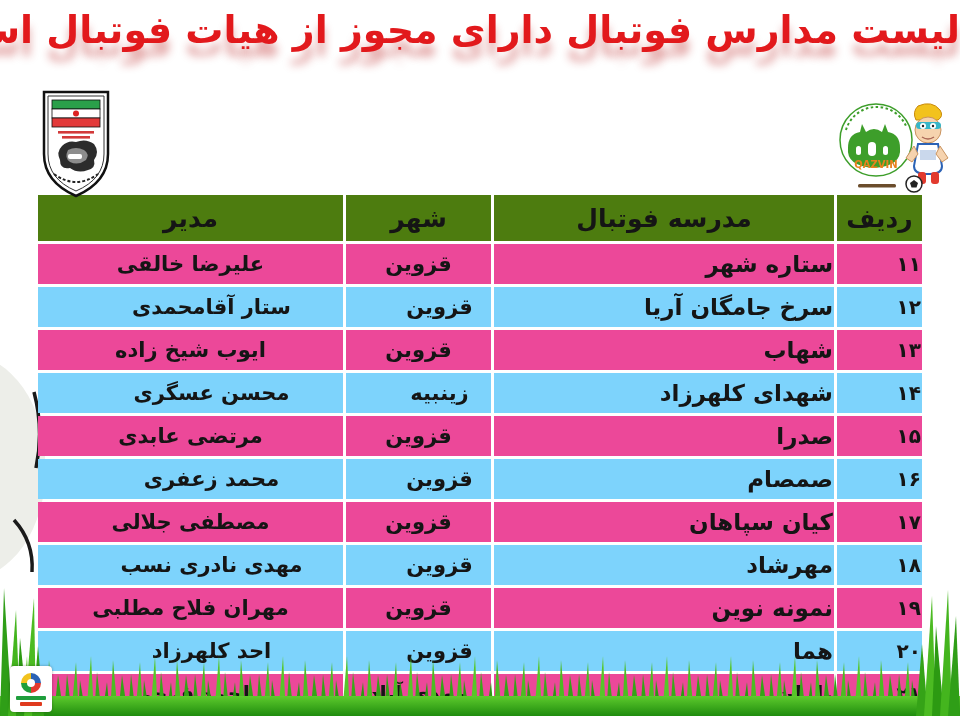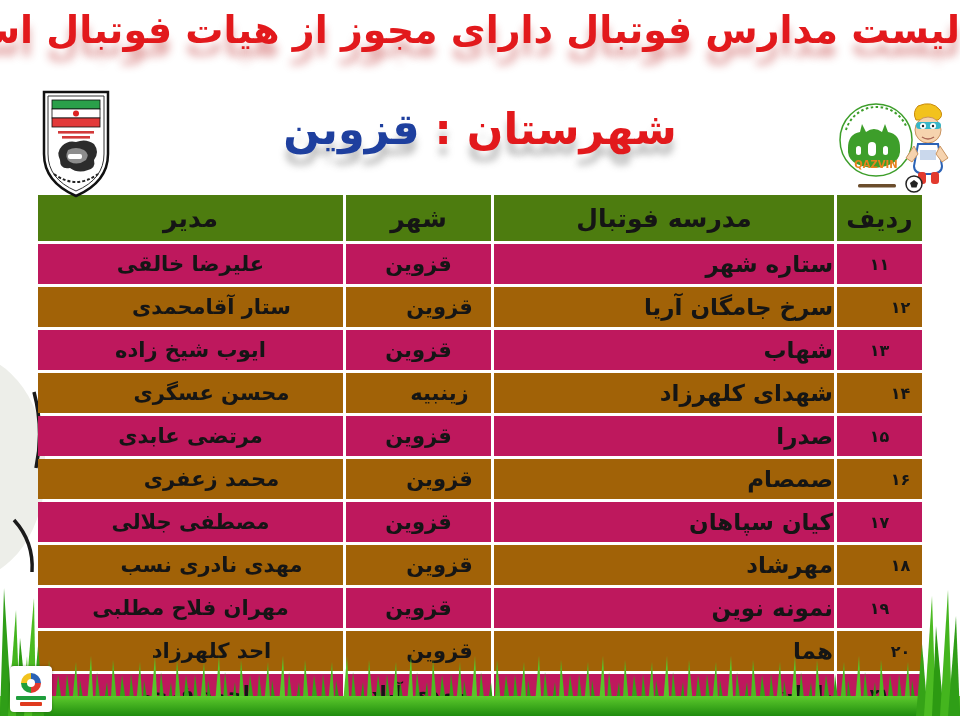--- a/index.html
+++ b/index.html
@@ -18,23 +18,23 @@
   .subtitle .st-value{color:#1e3f9e;}
 
   
   table.school-table{position:absolute;top:192px;right:35px;width:890px;z-index:2;
     border-collapse:separate;border-spacing:3px;table-layout:fixed;}
   .school-table th,.school-table td{text-align:center;vertical-align:middle;
     color:#151515;overflow:hidden;white-space:nowrap;}
   .school-table th{background:#4d7c0f;height:44px;font-size:25px;font-weight:bold;}
   .school-table td{height:38px;font-size:21px;font-weight:bold;}
   .school-table td.cell-school{font-size:23px;text-align:right;}
-  .school-table td.cell-num{font-size:16px;}
-  tr.band-a td{background:#be185d;}
-  tr.band-b td{background:#a16207;padding-left:43px;}
+  .school-table td.cell-num{font-size:20px;text-align:right;}
+  tr.band-a td{background:#ec4899;}
+  tr.band-b td{background:#7dd3fc;padding-left:43px;}
   .col-num{width:85px;}  .col-school{width:340px;}
   .col-city{width:145px;} .col-manager{width:305px;}
 
   
   .logo-left{position:absolute;top:88px;right:846px;z-index:3;}   
   .logo-right{position:absolute;top:96px;left:832px;right:auto;z-index:3;}
   .ball-watermark{position:absolute;top:352px;right:915px;z-index:1;}
   .grass{position:absolute;left:0;bottom:0;z-index:4;}
   .news-badge{position:absolute;left:10px;bottom:8px;z-index:5;width:42px;height:46px;
     background:#fff;border-radius:4px;box-shadow:0 0 3px rgba(0,0,0,.35);
@@ -43,24 +43,20 @@
   .news-badge .bar.g{width:30px;height:4px;background:#1f9e3c;}
   .news-badge .bar.r{width:22px;height:4px;background:#e03a1e;}
 </style>
 </head>
 <body>
 
 <div class="stage">
 
   <div class="main-title">لیست مدارس فوتبال دارای مجوز از هیات فوتبال استان قزوین</div>
 
-  <div class="subtitle">
-    <span class="st-label">شهرستان :</span>
-    <span class="st-value">قزوین</span>
-  </div>
 
   <div class="logo-left">
     <svg width="76" height="112" viewBox="0 0 76 112">
       <path d="M6,4 h64 v62 q0,28 -32,42 q-32,-14 -32,-42 Z" fill="#ffffff" stroke="#111" stroke-width="2.5"></path>
       <path d="M10,8 h56 v58 q0,25 -28,37 q-28,-12 -28,-37 Z" fill="none" stroke="#333" stroke-width="1"></path>
       <g>
         <rect x="14" y="12" width="48" height="9" fill="#2aa04a" stroke="#111" stroke-width="0.8"></rect>
         <rect x="14" y="21" width="48" height="9" fill="#ffffff" stroke="#111" stroke-width="0.8"></rect>
         <rect x="14" y="30" width="48" height="9" fill="#e33a3a" stroke="#111" stroke-width="0.8"></rect>
         <circle cx="38" cy="25.5" r="3" fill="#d22"></circle>

